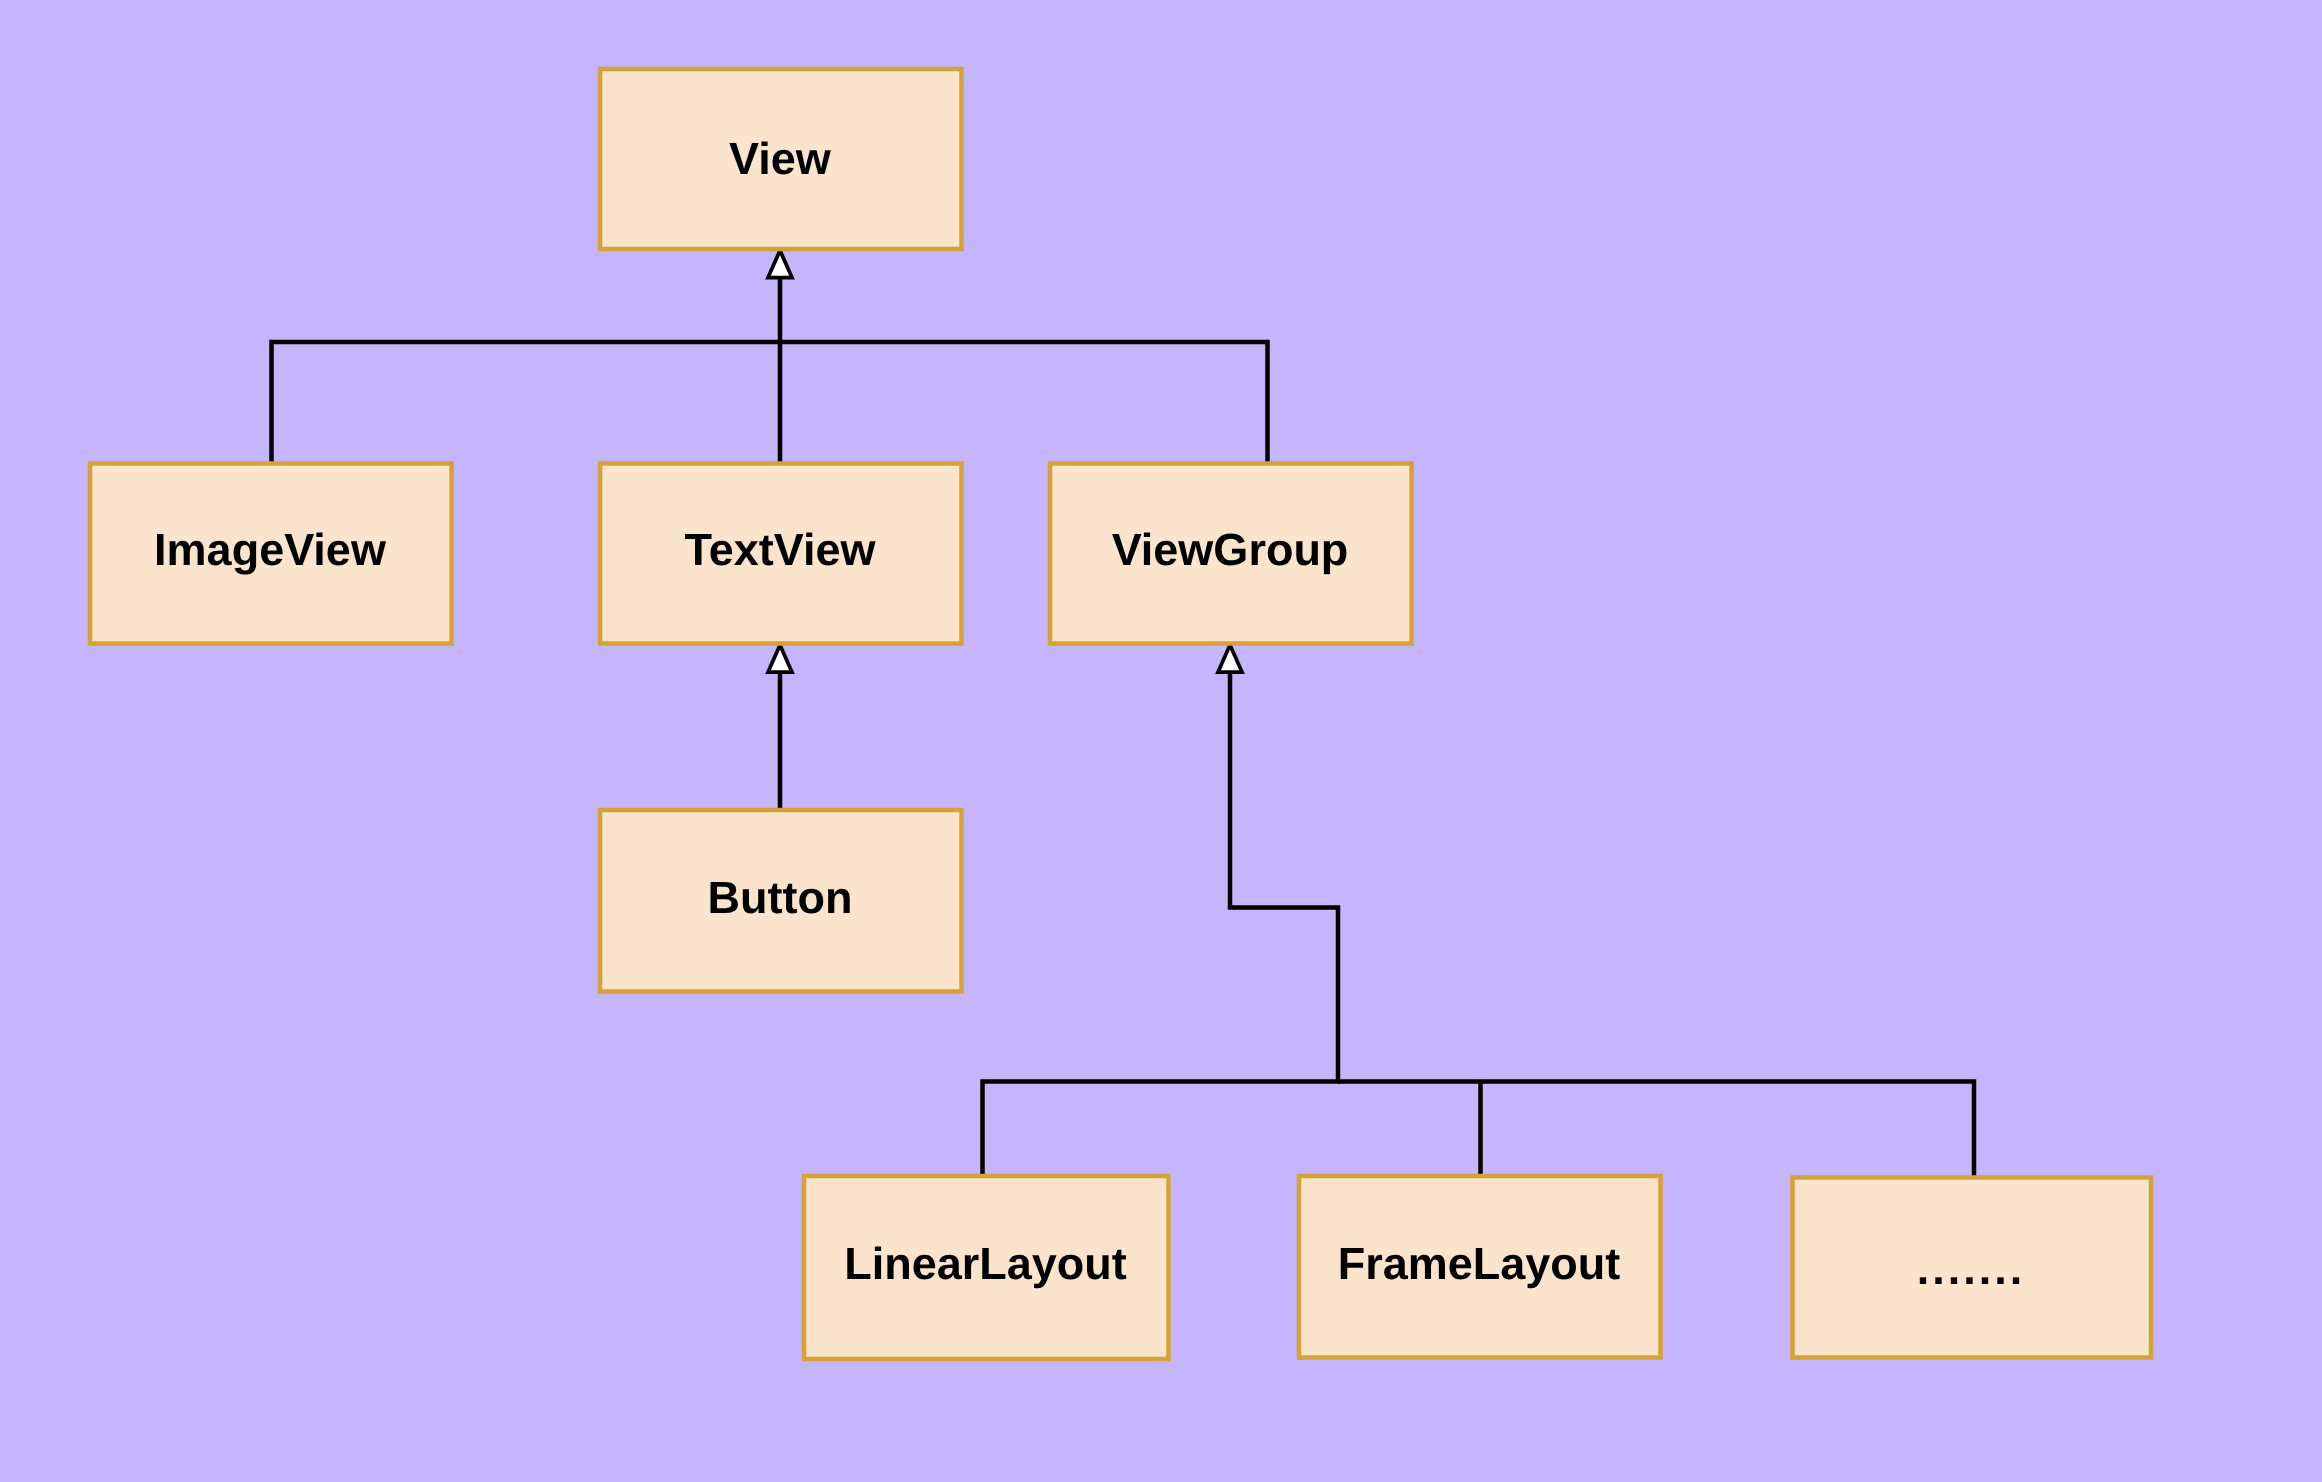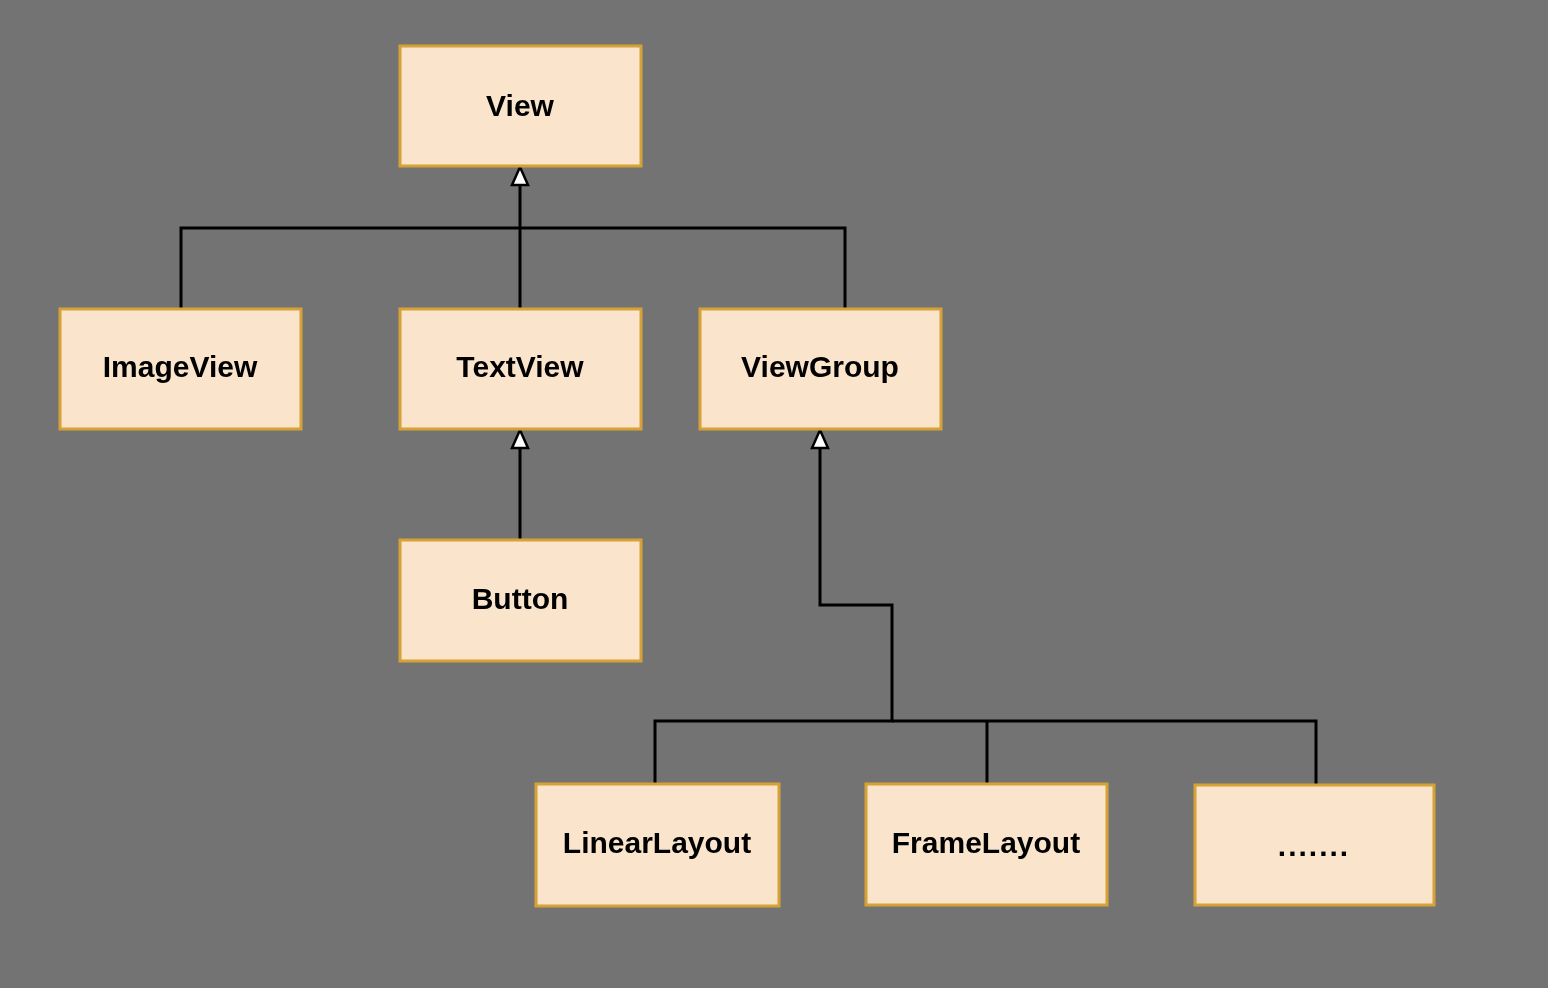--- a/index.html
+++ b/index.html
@@ -54,21 +54,21 @@
   .edge-arrowhead {
     fill: #ffffff;
     stroke: #000000;
     stroke-width: 2.5;
     stroke-linejoin: miter;
   }
 </style>
 </head>
 <body>
 
-<div id="diagram-root" style="background: #737373;">
+<div id="diagram-root" style="background: #c4b5fd;">
   <svg id="diagram-svg" viewBox="0 0 1548 988" xmlns="http://www.w3.org/2000/svg">
     <g id="edges-layer">
         <g>
           <path d="M 181 309 L 181 228 L 520 228" class="edge-path" stroke="#000000"></path>
         </g>
         <g>
           <path d="M 520 309 L 520 184" class="edge-path" stroke="#000000"></path>
           <polygon points="520,167 512,185 528,185" class="edge-arrowhead" fill="#ffffff" stroke="#000000"></polygon>
         </g>
         <g>

